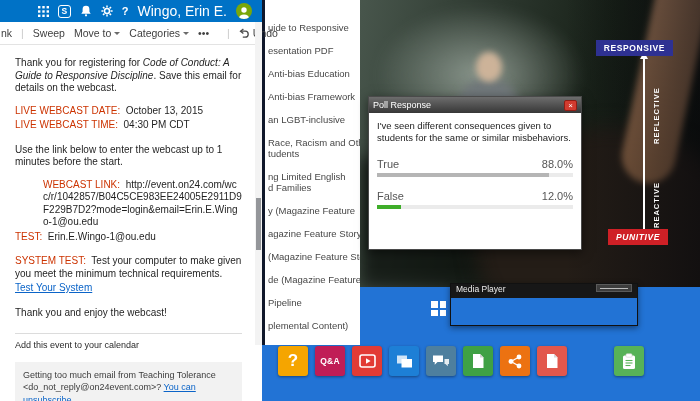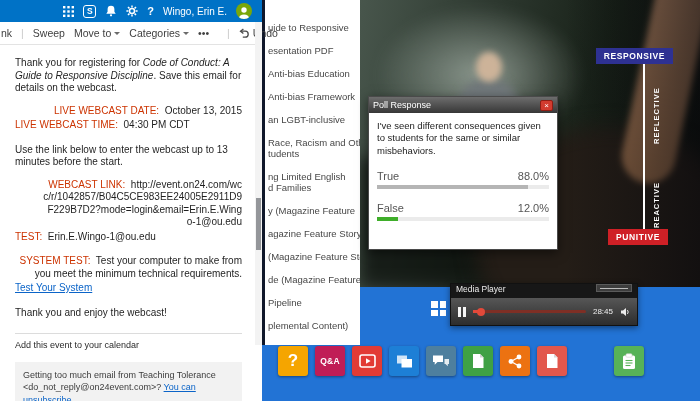--- a/index.html
+++ b/index.html
@@ -22,60 +22,60 @@
   .resource-panel{position:absolute;left:262px;top:0;width:98px;height:345px;background:#fff;z-index:10;border-left:3px solid #0f172a;padding:22px 0 0 3px;font-size:9.5px;color:#474747;overflow:hidden;}
   .res-item{margin-bottom:12px;line-height:11px;cursor:pointer;}
   .res-item span{display:block;white-space:nowrap;overflow:hidden;}
 
   
   .owa{position:absolute;left:0;top:0;width:262px;height:401px;background:#fff;z-index:20;}
   .owa-header{height:22px;background:#0072c6;display:flex;align-items:center;justify-content:flex-end;gap:9px;padding-right:10px;color:#fff;}
   .hicon{display:flex;align-items:center;justify-content:center;cursor:pointer;}
   .s-box{width:13px;height:13px;border:1px solid #fff;border-radius:3px;font-size:8.5px;font-weight:bold;line-height:11px;text-align:center;}
   .q-help{font-size:11px;font-weight:bold;}
-  .uname{font-size:10px;white-space:nowrap;cursor:pointer;}
+  .uname{font-size:14px;white-space:nowrap;cursor:pointer;}
   .avatar{width:16px;height:16px;border-radius:50%;background:#79a70a;overflow:hidden;display:flex;align-items:flex-end;justify-content:center;cursor:pointer;}
   .owa-toolbar{height:23px;border-bottom:1px solid #e3e3e3;display:flex;align-items:center;font-size:10.5px;color:#404040;gap:9px;padding:0 8px 0 1px;}
   .tb-item{cursor:pointer;display:flex;align-items:center;gap:3px;white-space:nowrap;}
   .tb-sep{color:#c9c9c9;}
   .chev{width:0;height:0;border-left:3px solid transparent;border-right:3px solid transparent;border-top:3.5px solid #6b6b6b;display:inline-block;}
   .tb-spacer{flex:1;}
   .owa-body{padding:12px 13px 0 15px;font-size:10px;line-height:1.25;color:#1f1f1f;width:255px;}
   .red{color:#cc3300;}
-  .blue-link{color:#0b64c8;text-decoration:underline;cursor:pointer;} .mb10{margin-bottom:10px;} .mb12{margin-bottom:12px;} .mb2{margin-bottom:2px;text-align:right;}
+  .blue-link{color:#0b64c8;text-decoration:underline;cursor:pointer;} .mb10{margin-bottom:10px;} .mb12{margin-bottom:12px;} .mb2{margin-bottom:2px;}
   .url{word-break:break-all;margin-left:28px;}
   .divider{border:none;border-top:1px solid #dcdcdc;margin:14px 0 6px 0;}
   .calendar-note{font-size:9px;color:#2b2b2b;cursor:pointer;}
   .footer-box{margin-top:11px;background:#f2f2f2;padding:7px 8px;font-size:9px;color:#3c3c3c;line-height:1.35;}
   .owa-scroll{position:absolute;right:0;top:22px;width:7px;height:323px;background:#f3f3f3;}
   .owa-thumb{position:absolute;left:1px;width:5px;top:176px;height:52px;background:#94969a;cursor:grab;}
 
   
   .video{position:absolute;left:360px;top:0;width:340px;height:287px;background:#10140f;z-index:15;overflow:hidden;}
   .v-bg{position:absolute;inset:0;background:linear-gradient(100deg,#48564c 0%,#2d382f 35%,#182118 65%,#0b0e0b 100%);}
   .v-light{position:absolute;left:15px;top:5px;width:210px;height:140px;background:radial-gradient(closest-side,rgba(215,228,218,.55),transparent);filter:blur(6px);}
   .v-teacher-head{position:absolute;left:116px;top:52px;width:26px;height:30px;border-radius:50%;background:#cdb399;filter:blur(3px);}
   .v-teacher-body{position:absolute;left:96px;top:80px;width:64px;height:85px;border-radius:40%;background:#70777a;filter:blur(4px);}
   .v-board{position:absolute;left:0;bottom:0;width:210px;height:130px;background:rgba(4,7,4,.65);filter:blur(8px);}
   .v-student{position:absolute;right:-45px;bottom:-70px;width:270px;height:230px;border-radius:50%;background:#241d17;filter:blur(10px);}
   .v-arm{position:absolute;right:8px;top:-25px;width:54px;height:210px;border-radius:27px;background:linear-gradient(#b08362,#8a6243);transform:rotate(12deg);filter:blur(3px);}
   .v-shade{position:absolute;right:0;top:0;width:135px;height:100%;background:linear-gradient(to right,transparent,rgba(8,8,12,.62));}
   .badge{position:absolute;color:#fff;font-size:8.5px;font-weight:bold;letter-spacing:.6px;padding:3px 8px;z-index:3;}
-  .badge-responsive{right:27px;top:48px;margin-left:46px;}
+  .badge-responsive{right:27px;top:40px;margin-left:46px;}
   .badge-punitive{right:32px;top:229px;}
   .axis-line{position:absolute;left:283px;top:58px;width:2px;height:172px;background:#fff;z-index:2;}
   .axis-line:before,.axis-line:after{content:"";position:absolute;left:-3px;border-left:4px solid transparent;border-right:4px solid transparent;}
   .axis-line:before{top:-6px;border-bottom:7px solid #fff;}
   .axis-line:after{bottom:-6px;border-top:7px solid #fff;}
   .axis-label{position:absolute;left:292px;color:#fff;font-size:7.5px;font-weight:bold;letter-spacing:1px;writing-mode:vertical-rl;transform:rotate(180deg);z-index:2;}
   .axis-reflective{top:64px;height:80px;}
   .axis-reactive{top:158px;height:70px;}
 
   
-  .poll{position:absolute;left:368px;top:96px;width:190px;height:154px;background:#fff;z-index:40;border:1px solid #4a4a4a;box-shadow:0 3px 10px rgba(0,0,0,.5);}
+  .poll{position:absolute;left:368px;top:96px;width:214px;height:154px;background:#fff;z-index:40;border:1px solid #4a4a4a;box-shadow:0 3px 10px rgba(0,0,0,.5);}
   .poll-titlebar{height:16px;background:linear-gradient(#6d6d6d,#373737);display:flex;align-items:center;color:#fff;font-size:9px;padding:0 4px;}
   .poll-close{margin-left:auto;width:13px;height:11px;background:#d23b2f;border:1px solid #8f1d14;border-radius:2px;color:#fff;font-size:8px;line-height:9px;text-align:center;cursor:pointer;}
   .poll-body{padding:7px 8px 0 8px;}
   .poll-q{font-size:9.5px;color:#222;line-height:1.3;margin-bottom:13px;}
   .poll-opt{margin-bottom:13px;}
   .poll-row{display:flex;justify-content:space-between;font-size:11px;color:#555;margin-bottom:3px;}
   .poll-track{height:4px;background:#ebebeb;width:100%;}
   .poll-fill{height:100%;width:0;}
 
   
@@ -274,24 +274,24 @@
             <path d="M4.4 0.9 L1.5 3.2 L4.4 5.5" fill="none" stroke="#4a4a4a" stroke-width="1.3"></path>
           </svg>
         <span>Undo</span>
       </span>
     </div>
 
     <div class="owa-body">
       <p class="mb10"><span>Thank you for registering for </span><i>Code of Conduct: A Guide to Responsive Discipline</i><span>. Save this email for details on the webcast.</span></p>
       <p class="mb2"><span class="red">LIVE WEBCAST DATE:</span>&nbsp; <span>October 13, 2015</span></p>
       <p class="mb12"><span class="red">LIVE WEBCAST TIME:</span>&nbsp; <span>04:30 PM CDT</span></p>
-      <p class="mb10">Use the link below to enter the webcast up to 13 minutes before the start.</p>
+      <p class="mb10">Use the link below to enter the webcast up to 1 minutes before the start.</p>
       <p class="mb2 url"><span class="red">WEBCAST LINK:</span>&nbsp; <span>http://event.on24.com/wcc/r/1042857/B04C5CE983EE24005E2911D9F229B7D2?mode=login&amp;email=Erin.E.Wingo-1@ou.edu</span></p>
       <p class="mb12"><span class="red">TEST:</span>&nbsp; <span>Erin.E.Wingo-1@ou.edu</span></p>
-      <p class="mb2"><span class="red">SYSTEM TEST:</span>&nbsp; <span>Test your computer to make from you meet the minimum technical requirements.</span></p>
+      <p class="mb2"><span class="red">SYSTEM TEST:</span>&nbsp; <span>Test your computer to make given you meet the minimum technical requirements.</span></p>
       <p class="mb12"><span class="blue-link">Test Your System</span></p>
       <p>Thank you and enjoy the webcast!</p>
       <hr class="divider">
       <p class="calendar-note">Add this event to your calendar</p>
       <div class="footer-box">
         <span>Getting too much email from Teaching Tolerance</span><br>
         <span>&lt;do_not_reply@on24event.com&gt;? </span><span class="blue-link">You can unsubscribe</span>
       </div>
     </div>
 
@@ -306,21 +306,21 @@
     <div class="v-teacher-body"></div>
     <div class="v-teacher-head"></div>
     <div class="v-board"></div>
     <div class="v-student"></div>
     <div class="v-arm"></div>
     <div class="v-shade"></div>
     <div class="badge badge-responsive" style="background: rgb(46, 49, 146);">RESPONSIVE</div>
     <div class="axis-line"></div>
     <div class="axis-label axis-reflective">REFLECTIVE</div>
     <div class="axis-label axis-reactive">REACTIVE</div>
-    <div class="badge badge-punitive" style="background: rgb(207, 32, 38);">PUNITIVE</div>
+    <div class="badge badge-punitive" style="background: rgb(207, 32, 38); font-style: italic;">PUNITIVE</div>
   </div>
 
   <div class="poll">
     <div class="poll-titlebar">
       <span>Poll Response</span>
       <span class="poll-close">×</span>
     </div>
     <div class="poll-body">
       <p class="poll-q">I've seen different consequences given to students for the same or similar misbehaviors.</p>
       <div class="poll-opt">
@@ -344,31 +344,15 @@
     </div>
   </div>
 
   <div class="player">
     <div class="player-titlebar">
       <span>Media Player</span>
       <span class="vol-box">
           <span class="vol-line"></span>
         </span>
     </div>
-    <div class="player-body">
-      <span class="pause-icon">
-          <i></i>
-          <i></i>
-        </span>
-      <span class="player-track">
-        <span class="player-progress" style="width: 7%;">
-            <span class="player-thumb"></span>
-          </span>
-      </span>
-      <span class="player-time">28:45</span>
-      <svg width="10" height="10" viewBox="0 0 10 10">
-          <path d="M1 3.5 h2 L6 1 v8 L3 6.5 h-2 z" fill="#ededed"></path>
-          <path d="M7.2 3 a2.6 2.6 0 0 1 0 4" fill="none" stroke="#ededed" stroke-width="1"></path>
-        </svg>
-    </div>
   </div>
 
 </div>
 
 </body></html>

